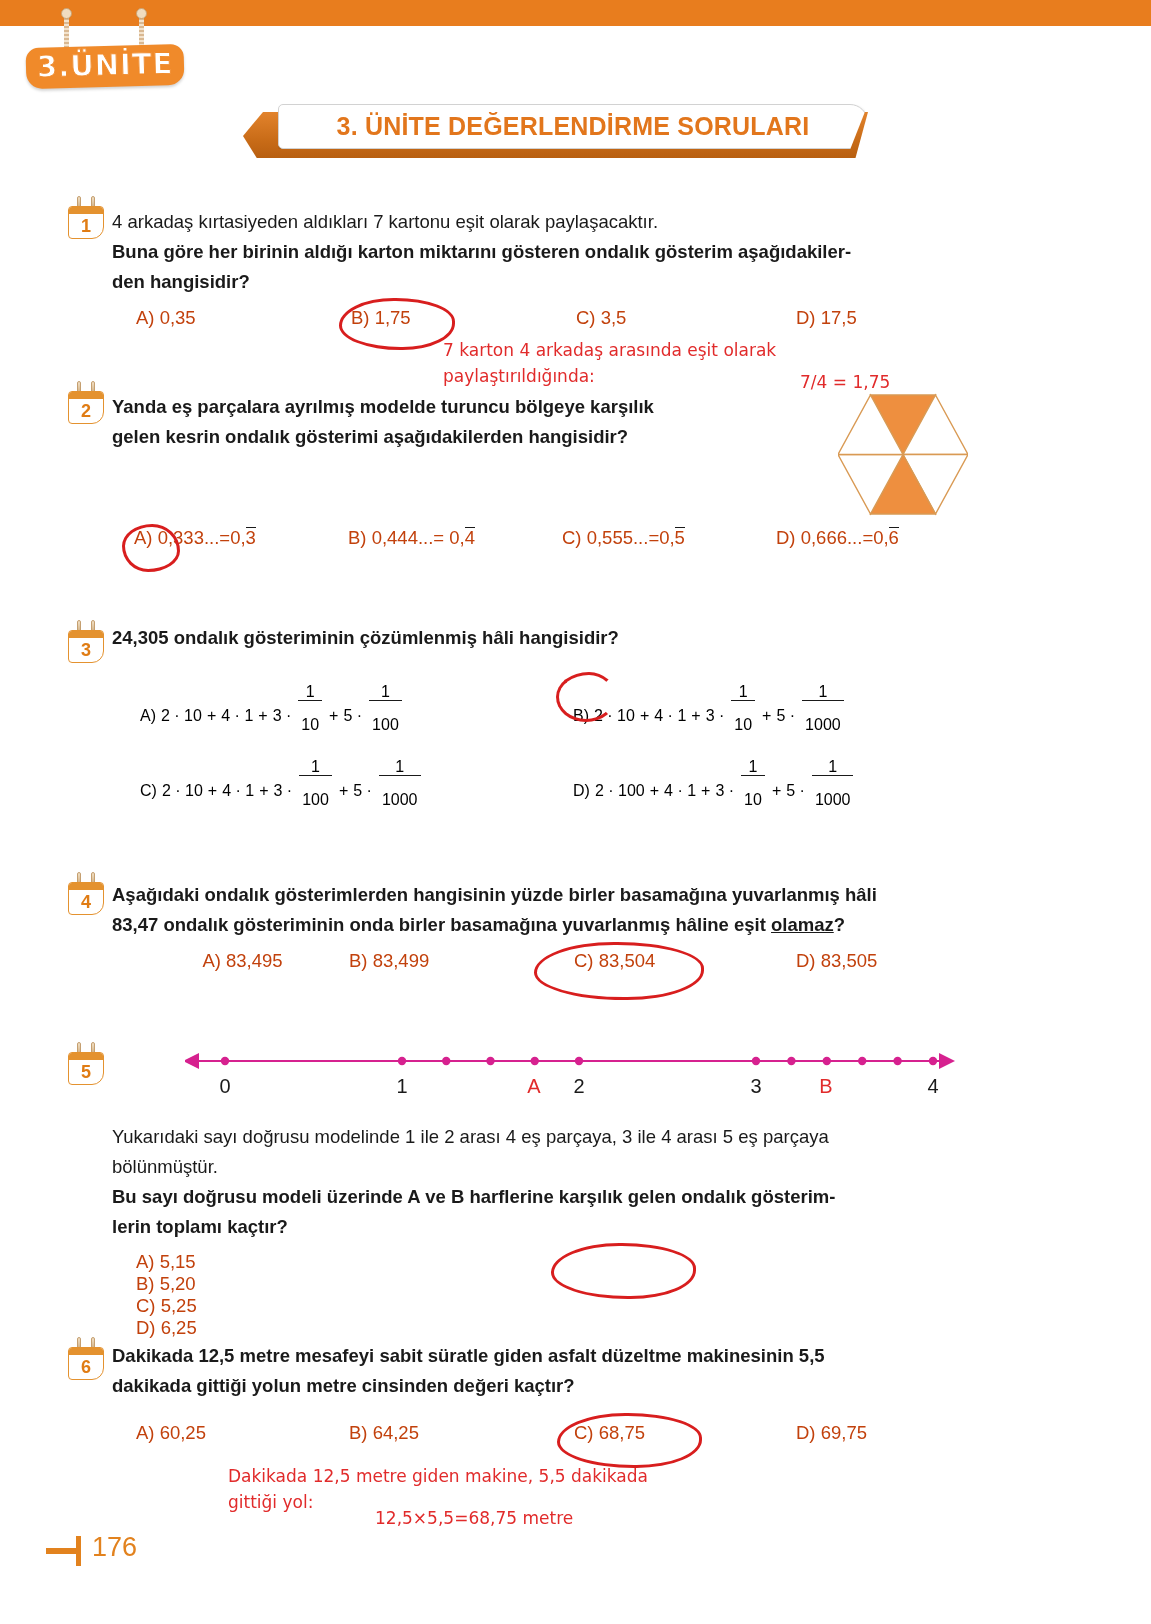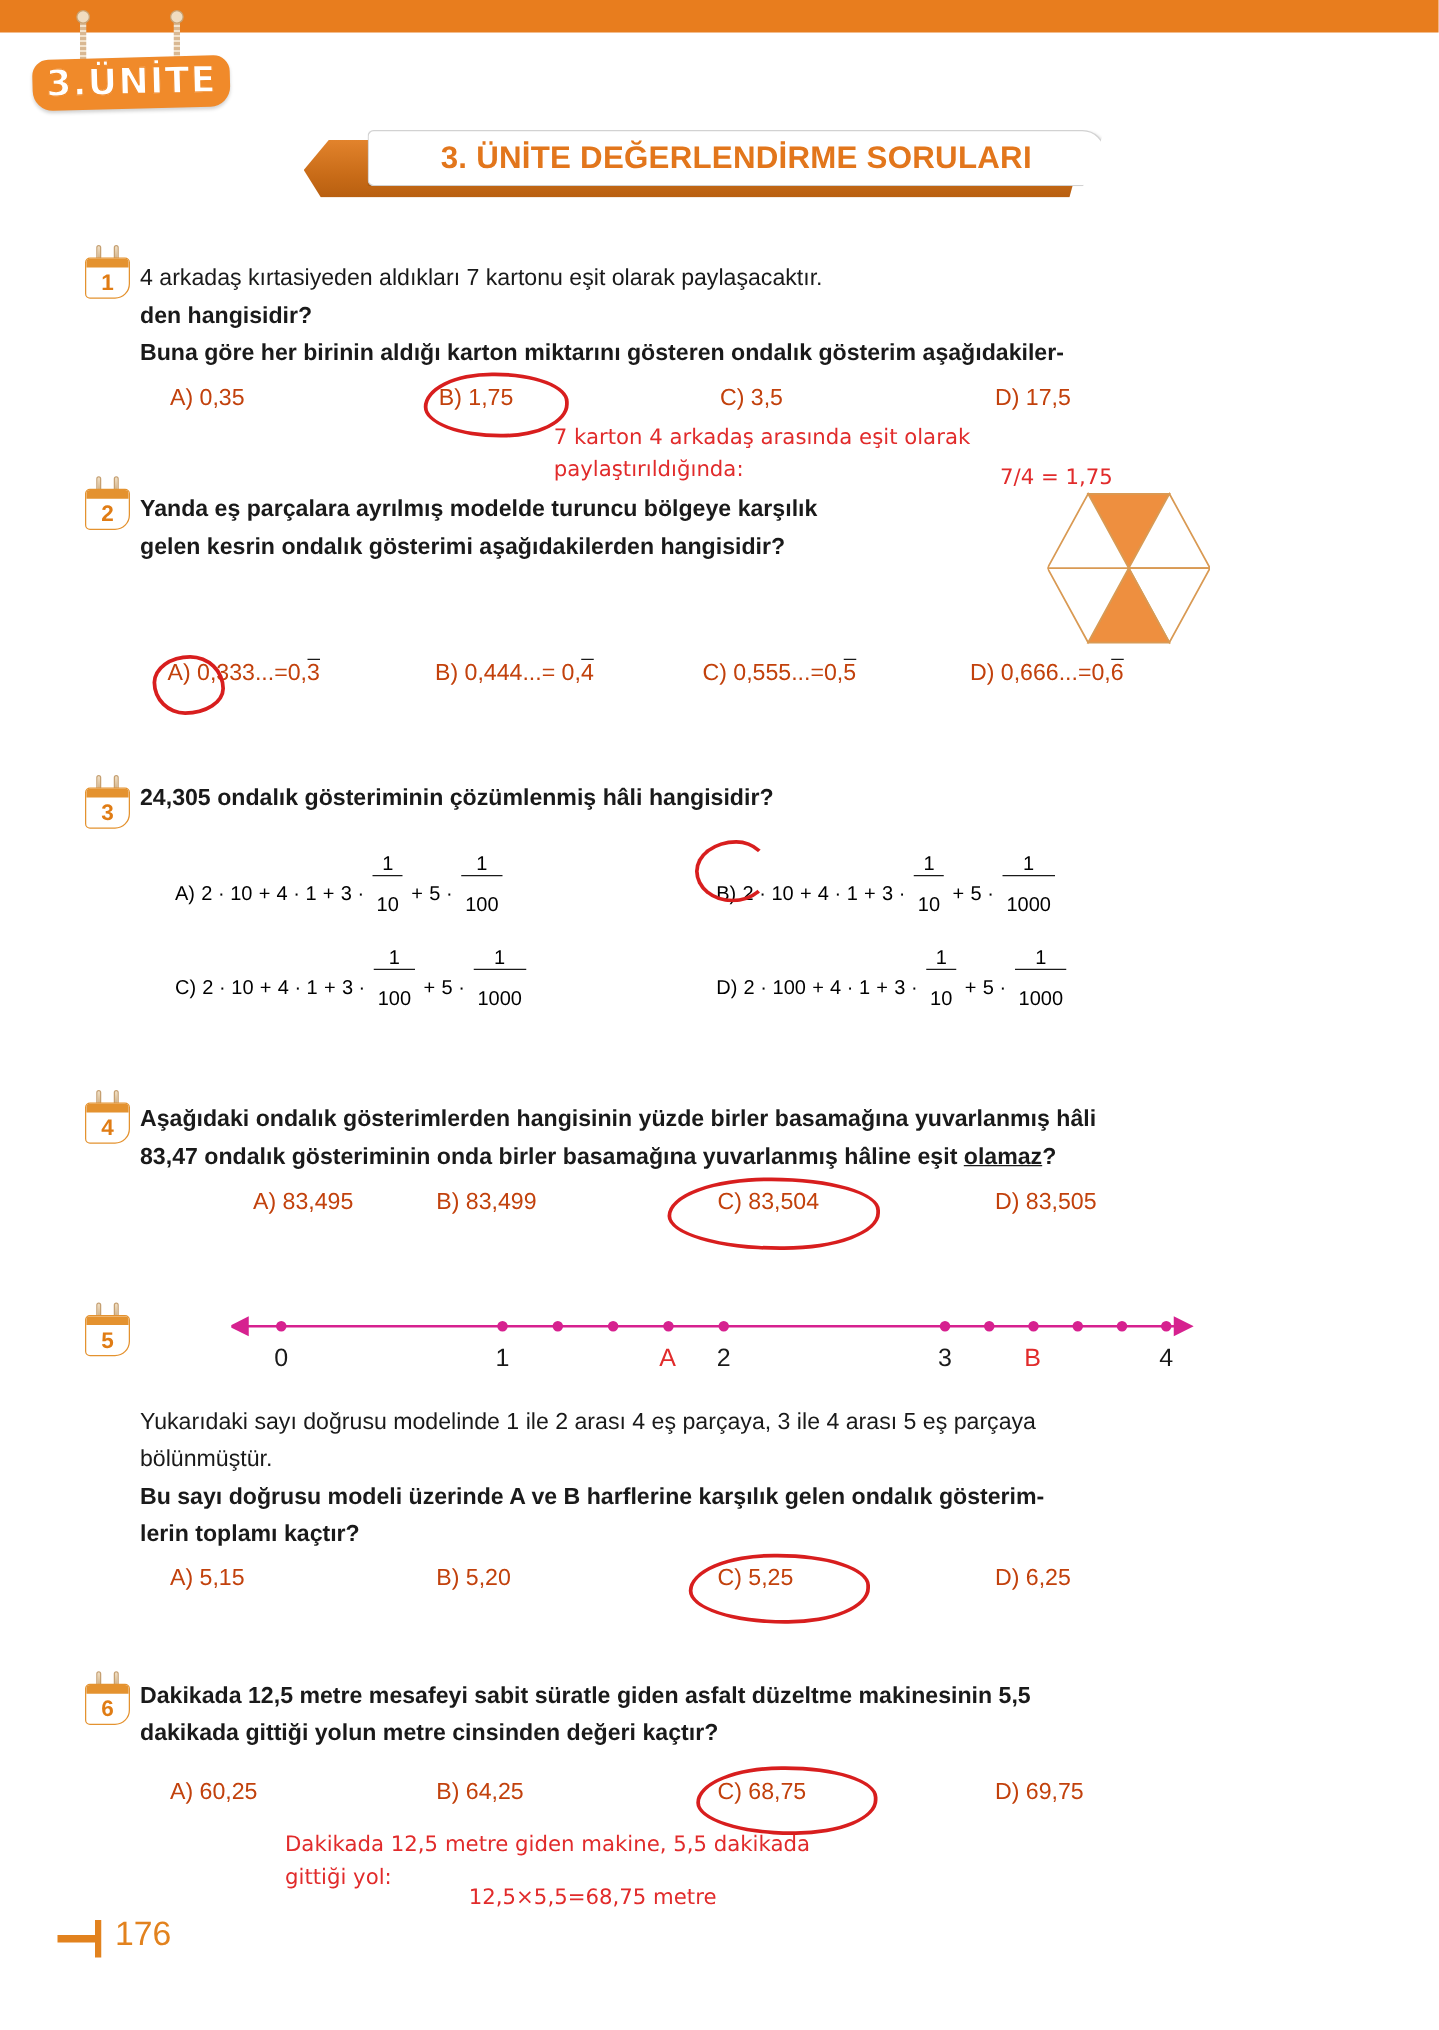--- a/index.html
+++ b/index.html
@@ -57,21 +57,21 @@
     clip-path: polygon(0% 52%, 3.2% 0%, 100% 0%, 98% 100%, 2.2% 100%);
     box-shadow: 0 2px 4px rgba(0,0,0,.25);
   }
   .ribbon-front {
     position: absolute; left: 35px; top: 4px; width: 590px; height: 45px;
     background: #ffffff;
     border: 1.6px solid #d2d2d2;
     border-radius: 5px 18px 18px 5px;
     clip-path: polygon(0% 0%, 100% 0%, 97% 100%, 0% 100%);
     box-shadow: 1px 2px 3px rgba(0,0,0,.20);
-    display: flex; align-items: center; justify-content: center; margin-left: 16px;
+    display: flex; align-items: center; justify-content: center;
   }
   .ribbon-title {
     font-family: "Liberation Sans", sans-serif;
     font-weight: 700; font-size: 25px; color: #e2761c;
     letter-spacing: .2px; white-space: nowrap;
   }
 
   
   .qnum { position: absolute; width: 42px; height: 46px; }
   .qnum .ring {
@@ -182,22 +182,22 @@
     <div class="ring r1"></div>
     <div class="ring r2"></div>
     <div class="cal">
       <div class="bar"></div>
       <span class="num">1</span>
     </div>
   </div>
 
   <div class="qtext" style="left:112px; top:207px; width:930px;">
     <div>4 arkadaş kırtasiyeden aldıkları 7 kartonu eşit olarak paylaşacaktır.</div>
+    <div class="b">Buna göre her birinin aldığı karton miktarını gösteren ondalık gösterim aşağıdakiler-</div>
     <div class="b">den hangisidir?</div>
-    <div class="b">Buna göre her birinin aldığı karton miktarını gösteren ondalık gösterim aşağıdakiler-</div>
   </div>
 
   <div class="opts" style="left:136px; top:307px; width:880px;">
     <span class="op" style="width:215px;">A) 0,35</span>
     <span class="op" style="width:225px;">B) 1,75</span>
     <span class="op" style="width:220px;">C) 3,5</span>
     <span class="op">D) 17,5</span>
   </div>
   <div class="circle-mark" style="left:339px; top:298px; width:116px; height:52px;"></div>
 
@@ -418,21 +418,21 @@
     </svg>
   </div>
 
   <div class="qtext" style="left:112px; top:1122px; width:930px;">
     <div>Yukarıdaki sayı doğrusu modelinde 1 ile 2 arası 4 eş parçaya, 3 ile 4 arası 5 eş parçaya</div>
     <div>bölünmüştür.</div>
     <div class="b">Bu sayı doğrusu modeli üzerinde A ve B harflerine karşılık gelen ondalık gösterim-</div>
     <div class="b">lerin toplamı kaçtır?</div>
   </div>
 
-  <div class="opts" style="left:136px; top:1251px; width:880px;">
+  <div class="opts" style="left:136px; top:1251px; width:880px;flex-direction:column;">
     <span class="op" style="width:213px;">A) 5,15</span>
     <span class="op" style="width:225px;">B) 5,20</span>
     <span class="op" style="width:222px;">C) 5,25</span>
     <span class="op">D) 6,25</span>
   </div>
   <div class="circle-mark" style="left:551px; top:1243px; width:145px; height:56px;"></div>
 
   <div class="qnum" style="left:66px; top:1337px;">
     <div class="ring r1"></div>
     <div class="ring r2"></div>

